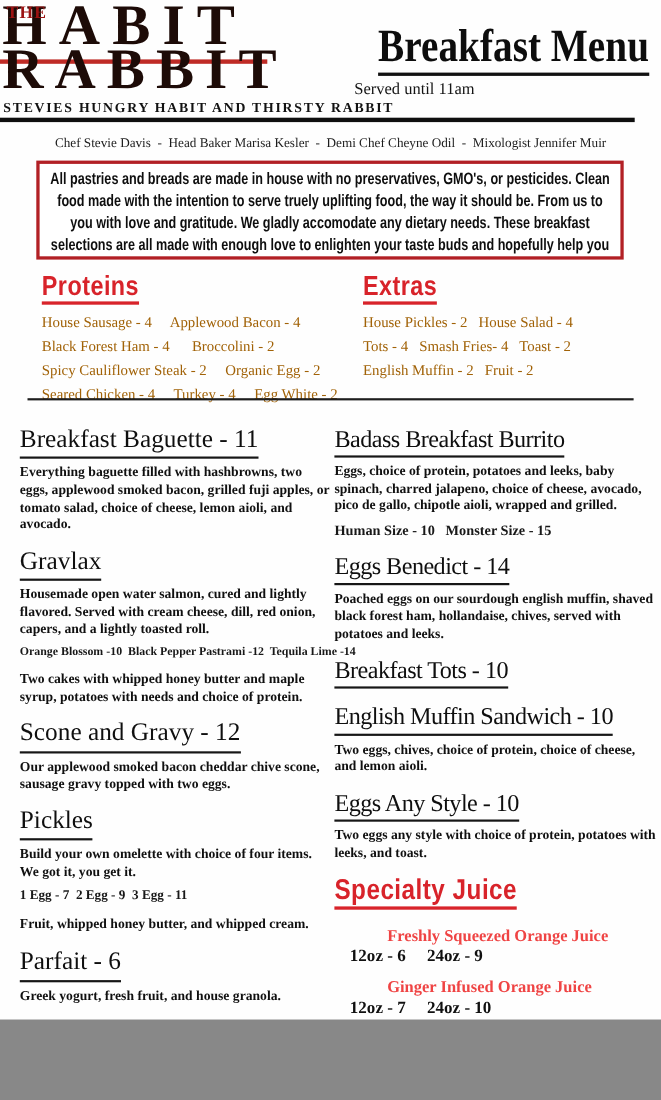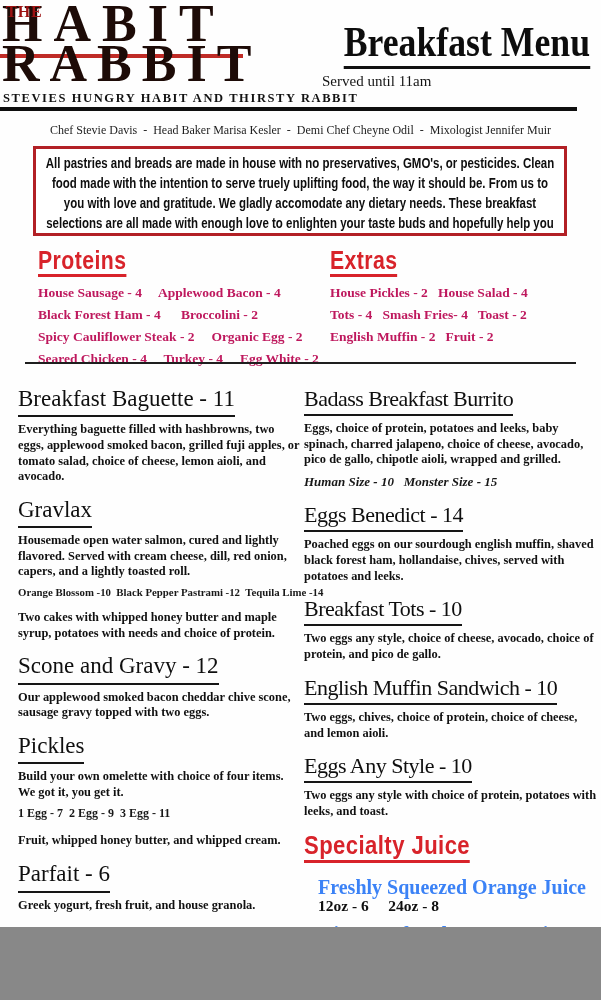--- a/index.html
+++ b/index.html
@@ -49,40 +49,40 @@
   
   .side { position:absolute; top:247px; }
   .side-proteins { left:38px; }
   .side-extras { left:330px; }
   .red-heading {
     display:inline-block; color:#d8232a; font-family:"Liberation Sans", sans-serif;
     font-weight:bold; font-size:25px; line-height:1.05; letter-spacing:0.5px;
     transform:scaleX(0.85); transform-origin:left center;
     border-bottom:3px solid #d8232a; padding-bottom:1px; margin-bottom:5px; white-space:nowrap;
   }
-  .side-line { font-size:13.5px; font-weight:bold; line-height:22px; white-space:pre; color:#be185d; }
+  .side-line { font-size:13.5px; font-weight:normal; line-height:22px; white-space:pre; color:#a16207; }
   .divider { position:absolute; top:362px; left:25px; width:551px; height:2px; background:#1e1e1e; }
   
   .col { position:absolute; top:386px; }
   .col-left  { left:18px;  width:282px; }
   .col-right { left:304px; width:295px; }
   .menu-item { margin-bottom:12px; }
   .mi-title { font-size:23px; line-height:1.15; white-space:nowrap; color:#0f0f0f; }
   .col-right .mi-title { font-size:22px; letter-spacing:-0.5px; }
   .mi-title-inner { display:inline-block; border-bottom:2.5px solid #161616; padding-bottom:3px; }
   .mi-small { font-size:13px; }
   .mi-desc { margin-top:5px; font-size:12.4px; font-weight:bold; line-height:15.6px; color:#101010; }
   .mi-extra { margin-top:6px; font-size:12px; font-weight:bold; white-space:pre; color:#181818; }
   .mi-extra.sm { font-size:10.8px; }
-  .mi-extra.lg { font-size:13px;font-style:italic; }
+  .mi-extra.lg { font-size:13px; }
   
   .juice { margin-top:8px; }
   .juice .red-heading { font-size:26px; }
   .juice-item { margin:11px 0 0 14px; }
-  .juice-name  { font-size:20px; font-weight:bold; line-height:17.5px; color:#3b82f6; }
+  .juice-name  { font-size:15px; font-weight:bold; line-height:17.5px; color:#ef4444;margin-left:34px; }
   .juice-sizes { font-size:15.5px; font-weight:bold; line-height:17.5px; white-space:pre; color:#101010; margin-top:1px; }
 </style>
 </head>
 <body>
 
 <div class="page">
 
   <div>
     <div class="logo-the">THE</div>
     <div class="logo-strike"></div>
@@ -167,39 +167,38 @@
       <div class="mi-extra lg">Human Size - 10   Monster Size - 15</div>
     </div>
 
     <div class="menu-item">
       <div class="mi-title"><span class="mi-title-inner">Eggs Benedict - 14</span></div>
       <div class="mi-desc">Poached eggs on our sourdough english muffin, shaved black forest ham, hollandaise, chives, served with potatoes and leeks.</div>
     </div>
 
     <div class="menu-item">
       <div class="mi-title"><span class="mi-title-inner">Breakfast Tots - 10</span></div>
-      <div class="mi-desc">Two eggs any style, choice of cheese, avocado, choice of protein, and pico de gallo.</div>
     </div>
 
     <div class="menu-item">
       <div class="mi-title"><span class="mi-title-inner">English Muffin Sandwich - 10</span></div>
       <div class="mi-desc">Two eggs, chives, choice of protein, choice of cheese, and lemon aioli.</div>
     </div>
 
     <div class="menu-item">
       <div class="mi-title"><span class="mi-title-inner">Eggs Any Style - 10</span></div>
       <div class="mi-desc">Two eggs any style with choice of protein, potatoes with leeks, and toast.</div>
     </div>
 
     <section class="juice">
       <div class="red-heading">Specialty Juice</div>
 
       <div class="juice-item">
         <div class="juice-name">Freshly Squeezed Orange Juice</div>
-        <div class="juice-sizes">12oz - 6     24oz - 8</div>
+        <div class="juice-sizes">12oz - 6     24oz - 9</div>
       </div>
 
       <div class="juice-item">
         <div class="juice-name">Ginger Infused Orange Juice</div>
         <div class="juice-sizes">12oz - 7     24oz - 10</div>
       </div>
 
       <div class="juice-item">
         <div class="juice-name">Sunshine Turmeric Infused Orange Juice</div>
         <div class="juice-sizes">12oz - 8     24oz - 11</div>

